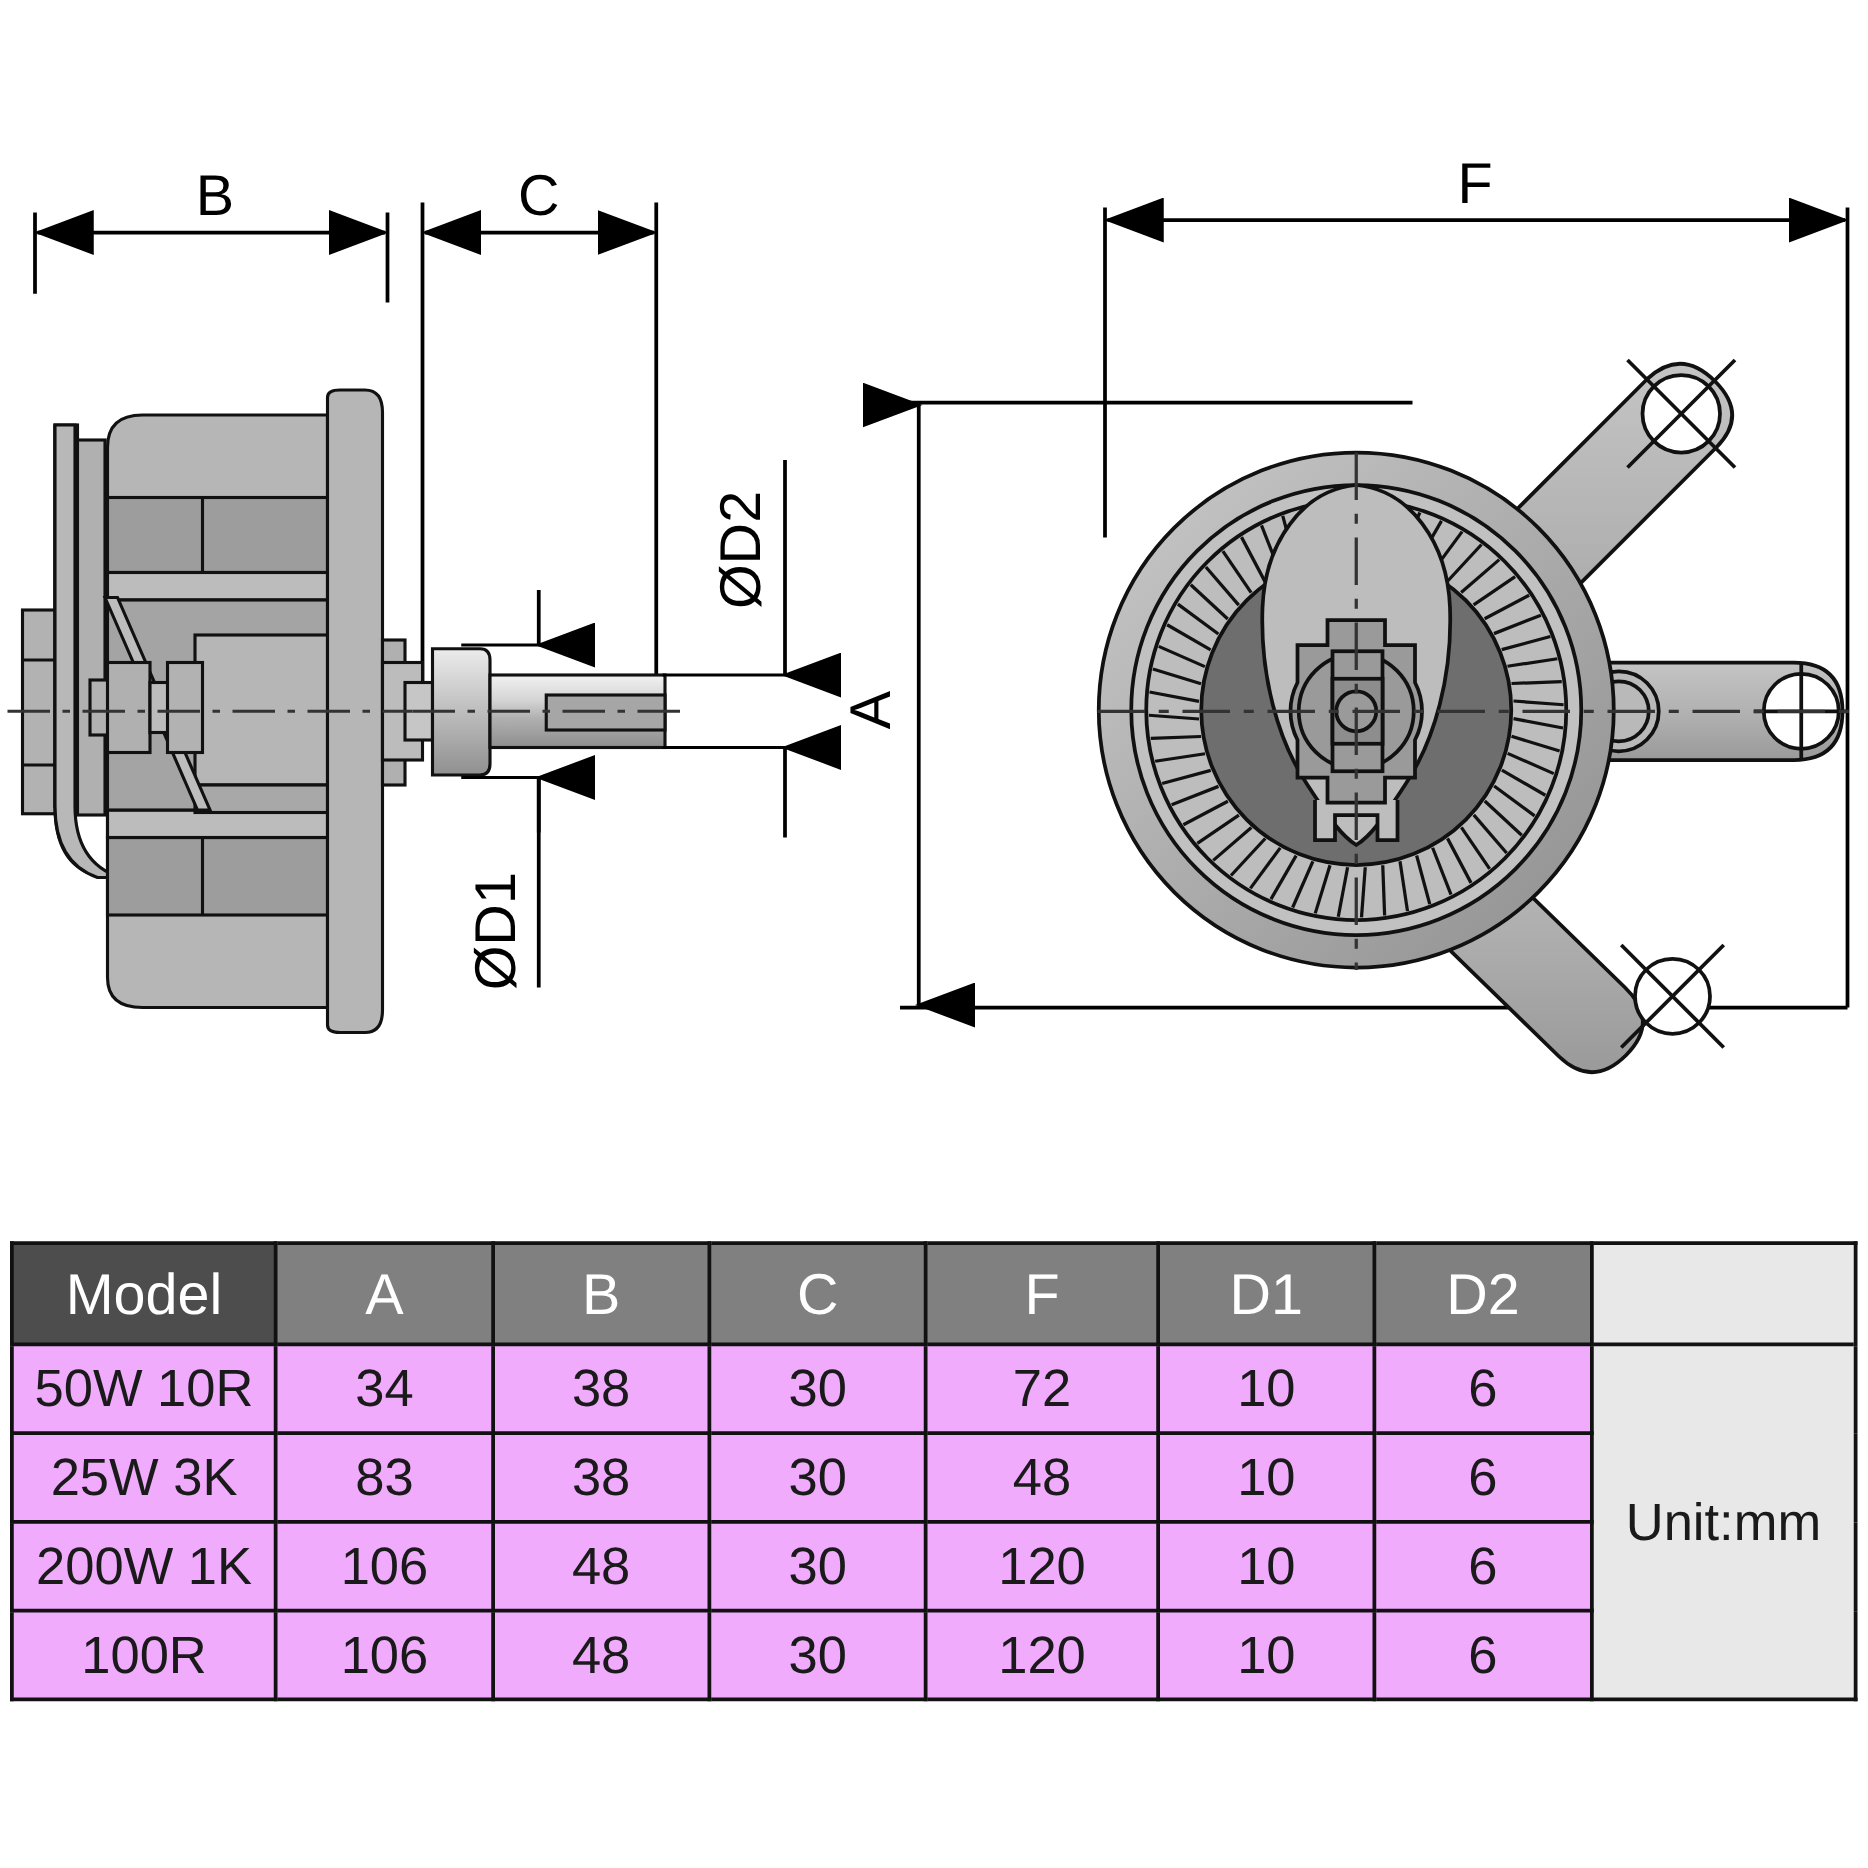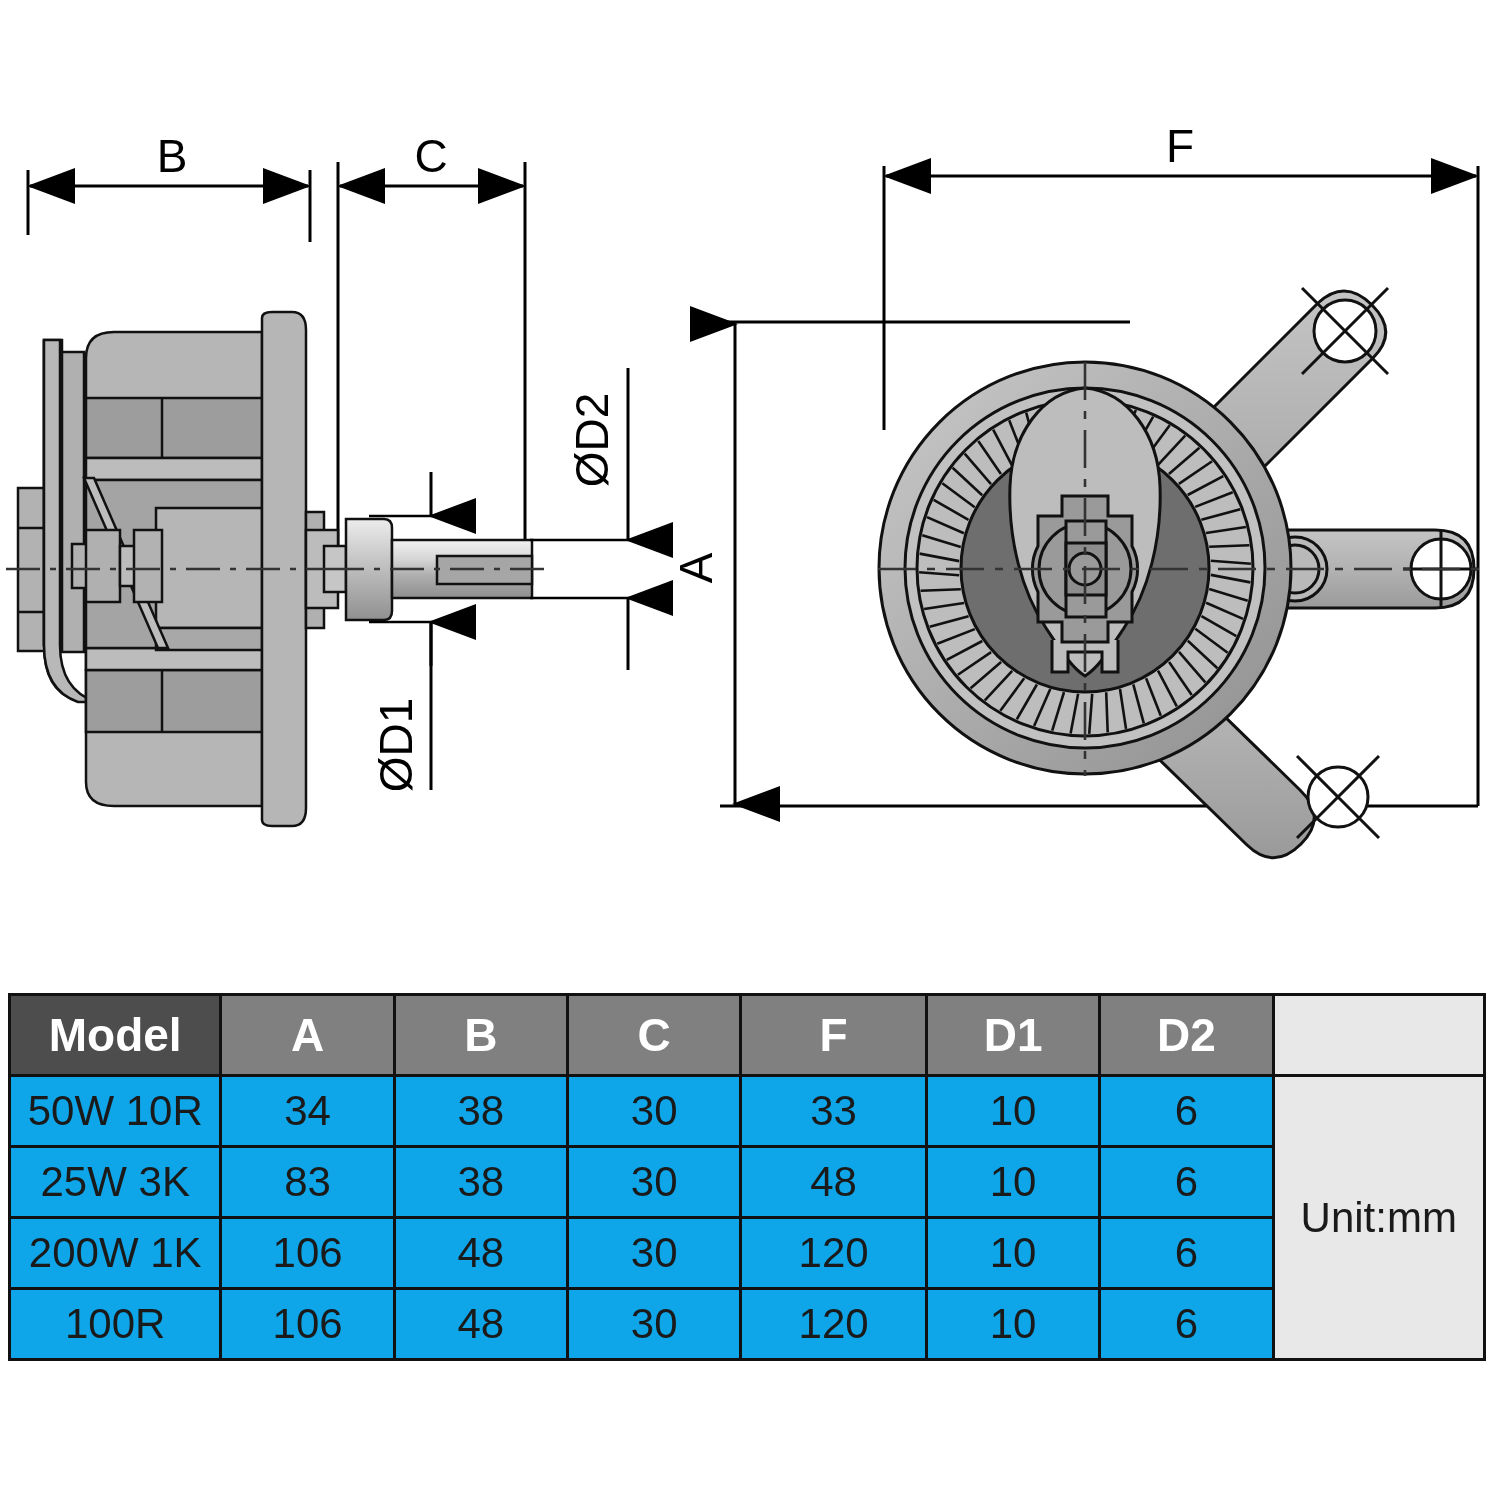--- a/index.html
+++ b/index.html
@@ -39,39 +39,39 @@
   }
   table.spec th, table.spec td {
     border: 3px solid #111;
     text-align: center;
     vertical-align: middle;
     font-family: "Liberation Sans", sans-serif;
     padding: 0;
   }
   table.spec thead th {
     height: 78px;
-    font-weight: 700;
+    font-weight: 400;
     font-size: 46px;
     color: #ffffff;
     background: #808080;
     margin-top: 16px;
   }
   table.spec thead th.model-head {
     background: #4d4d4d;
   }
   table.spec thead th.unit-head {
     background: #e8e8e8;
     border-bottom: none;
   }
   table.spec tbody td {
     height: 68px;
     font-size: 42px;
     font-weight: 400;
     color: #1a1a1a;
-    background: #0ea5e9;
+    background: #f0abfc;
   }
   table.spec tbody td.model-cell {
     font-size: 42px;
   }
   td.unit-cell {
     font-size: 46px;
     background: #e8e8e8 !important;
     border-top: none;
   }
   .col-model { width: 205px; }
@@ -378,21 +378,21 @@
         <th>D2</th>
         <th class="unit-head" rowspan="1"></th>
       </tr>
     </thead>
     <tbody>
       <tr>
         <td class="model-cell">50W 10R</td>
         <td>34</td>
         <td>38</td>
         <td>30</td>
-        <td>33</td>
+        <td>72</td>
         <td>10</td>
         <td>6</td>
         <td class="unit-cell" rowspan="4">Unit:mm</td>
       </tr>
       <tr>
         <td class="model-cell">25W 3K</td>
         <td>83</td>
         <td>38</td>
         <td>30</td>
         <td>48</td>

